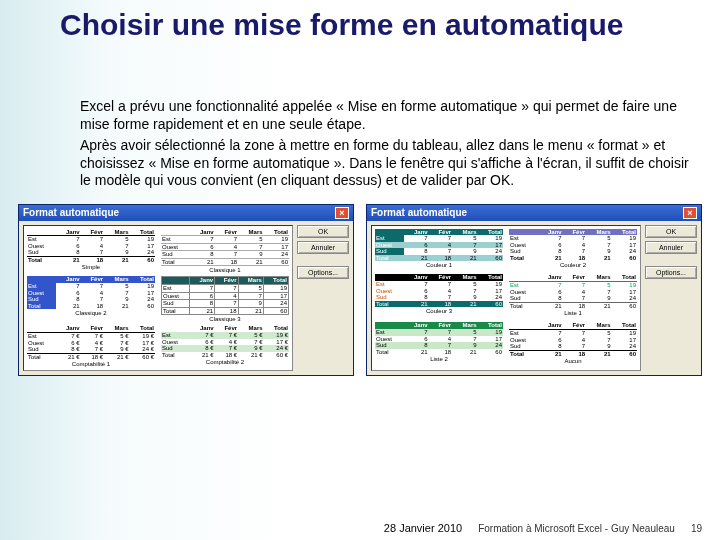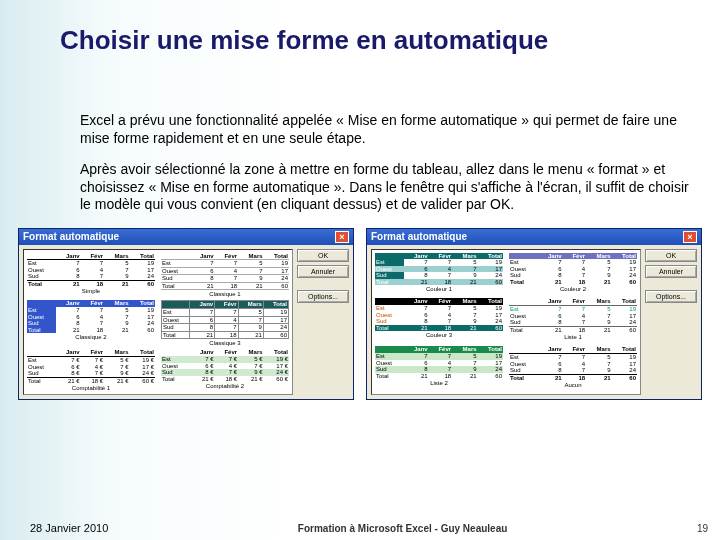--- a/index.html
+++ b/index.html
@@ -4,22 +4,22 @@
 <style>
   * { box-sizing: border-box; margin: 0; padding: 0; }
   body {
     width: 720px; height: 540px;
     background: linear-gradient(to right, #d8ecf0 0%, #f5fbfc 15%, #ffffff 40%);
     font-family: Arial, sans-serif;
     position: relative;
     overflow: hidden;
   }
   .title {
-    font-size: 26px; font-weight: bold; color: #1a1a6a;
-    padding: 25px 0 4px 60px;
+    font-size: 30px; font-weight: bold; color: #1a1a6a;
+    padding: 8px 0 4px 60px;
   }
   .para {
     font-size: 14px; color: #000;
     padding: 4px 30px 0 80px;
     line-height: 1.25;
     margin-top: 48px;
   }
   .dialogs {
     display: flex; gap: 12px;
     padding: 14px 18px 0 18px;
@@ -119,34 +119,34 @@
 
   .s-list1 th { font-weight: bold; border-bottom: 1px solid #666; }
   .s-list1 tr:nth-child(2) td { color: #0a5; }
   .s-list1 tr:last-child td { border-top: 1px solid #666; }
 
   .s-list2 th { background: #1a8a4a; color: #fff; font-weight: bold; }
   .s-list2 tr:nth-child(even) td { background: #c8e8c8; }
 
   .footer {
     position: absolute; bottom: 6px; left: 0; right: 0;
-    display: flex; justify-content: space-between; align-items: flex-end;
-    padding: 0 12px 0 30px;
+    display: flex; justify-content: flex-end; align-items: flex-end;
+    padding: 0 18px 0 30px;
     font-size: 11px;
     gap: 16px;
   }
-  .footer .ctr { font-size: 10px; color: #333; font-weight: bold; }
+  .footer .ctr { font-size: 10px; color: #333; }
   .footer .pg { font-size: 10px; color: #333; }
 </style>
 </head>
 <body>
 
 <div class="title">Choisir une mise forme en automatique</div>
 <div class="para">Excel a prévu une fonctionnalité appelée « Mise en forme automatique » qui permet de faire une mise forme rapidement et en une seule étape.</div>
-<div class="para" style="margin-top:10px">Après avoir sélectionné la zone à mettre en forme du tableau, allez dans le menu « format » et choisissez « Mise en forme automatique ». Dans le fenêtre qui s'affiche à l'écran, il suffit de choisir le modèle qui vous convient (en cliquant dessus) et de valider par OK.</div>
+<div class="para" style="margin-top:0">Après avoir sélectionné la zone à mettre en forme du tableau, allez dans le menu « format » et choisissez « Mise en forme automatique ». Dans le fenêtre qui s'affiche à l'écran, il suffit de choisir le modèle qui vous convient (en cliquant dessus) et de valider par OK.</div>
 
 <div class="dialogs">
 
   <div class="dlg">
     <div class="dlg-title">
       <span>Format automatique</span>
       <span class="close">×</span>
     </div>
     <div class="dlg-body">
       <div class="grid-area">

